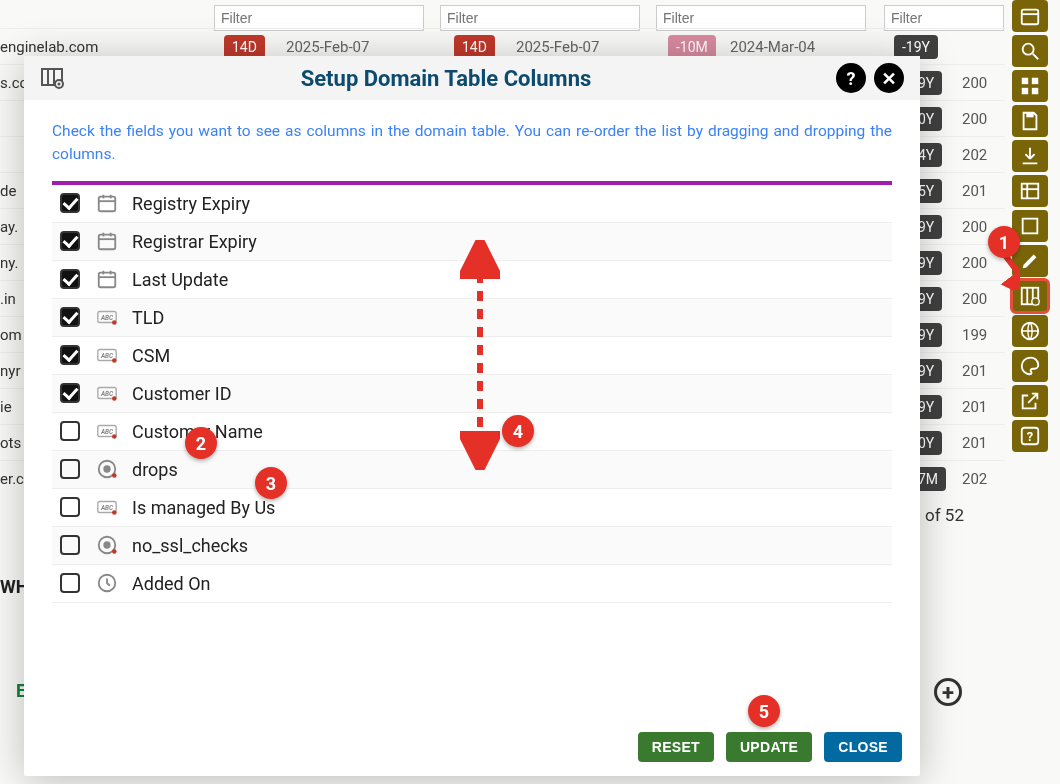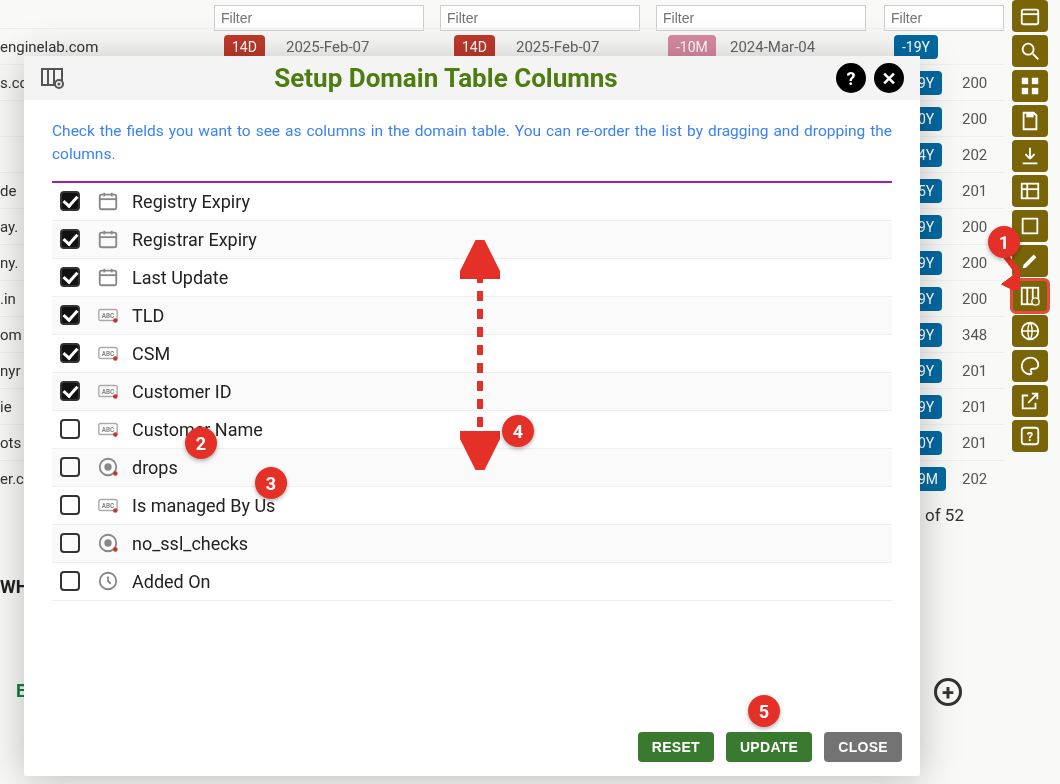--- a/index.html
+++ b/index.html
@@ -6,52 +6,52 @@
   body { font-family: -apple-system, Segoe UI, Roboto, Arial, sans-serif; background: #f9f9f7; width: 1060px; height: 784px; overflow: hidden; position: relative; color: #333; }
   
   
   .bg { position: absolute; inset: 0; filter: blur(0.3px); }
   .bg-top { position: absolute; top: 0; left: 0; right: 0; height: 60px; }
   .filter-input { position: absolute; top: 5px; height: 26px; background: #fff; border: 1px solid #ccc; padding: 2px 6px; font-size: 14px; color: #999; }
   .bg-row { position: absolute; left: 0; right: 55px; height: 36px; display: flex; align-items: center; font-size: 15px; color: #555; border-top: 1px solid #eee; }
   .badge { display: inline-flex; align-items: center; justify-content: center; height: 24px; padding: 0 8px; border-radius: 4px; color: #fff; font-weight: 400; font-size: 14px; }
   .badge.red { background: #c0392b; }
   .badge.pink { background: #d98ba0; }
-  .badge.greenbg { background: #0369a1; }
+  .badge.greenbg { background: #404040; }
   .pag { position: absolute; left: 925px; top: 505px; font-size: 17px; color: #333; }
 
   
   .toolbar { position: absolute; right: 8px; top: 0; width: 40px; display: flex; flex-direction: column; gap: 3px; padding-top: 0; }
   .tb-btn { width: 36px; height: 32px; background: #7a6408; border-radius: 4px; display: flex; align-items: center; justify-content: center; color: #fff; cursor: pointer; }
   .tb-btn svg { width: 22px; height: 22px; fill: #fff; }
   .tb-btn.highlight { outline: 3px solid #e74c3c; outline-offset: -1px; }
 
   
   .modal-backdrop { position: absolute; inset: 56px 140px 8px 24px; background: #fff; box-shadow: 0 4px 40px rgba(0,0,0,0.25); border-radius: 2px; display: flex; flex-direction: column; }
   .modal-head { height: 44px; background: #f4f4f4; display: flex; align-items: center; padding: 0 16px; position: relative; }
-  .modal-title { flex: 1; text-align: center; color: #4d7c0f; font-size: 26px; font-weight: 700; }
+  .modal-title { flex: 1; text-align: center; color: #0c4a6e; font-size: 22px; font-weight: 700; }
   .modal-head .hicon { width: 30px; height: 30px; border-radius: 50%; display: flex; align-items: center; justify-content: center; margin-left: 8px; }
   .modal-head .help { background: #000; color: #fff; font-weight: 700; font-size: 18px; }
   .modal-head .close { background: #000; color: #fff; font-weight: 700; font-size: 18px; }
   .modal-body { padding: 20px 28px 8px 28px; flex: 1; overflow: hidden; display: flex; flex-direction: column; }
   .desc { font-size: 15.5px; color: #3b82f6; text-align: justify; margin-bottom: 14px; line-height: 1.5; }
-  .column-list { flex: 1; overflow: hidden; border-top: 2px solid #a21caf; }
+  .column-list { flex: 1; overflow: hidden; border-top: 4px solid #a21caf; }
   .col-item { display: flex; align-items: center; height: 38px; border-bottom: 1px solid #eee; background: #fff; padding-left: 8px; cursor: grab; }
   .col-item:nth-child(even){ background: #fafafa; }
   .chk { width: 20px; height: 20px; border: 2px solid #333; border-radius: 4px; margin-right: 16px; position: relative; flex-shrink: 0; }
   .chk.on { background: #111; }
   .chk.on::after { content: ""; position: absolute; left: 4px; top: 0px; width: 6px; height: 11px; border: solid #fff; border-width: 0 3px 3px 0; transform: rotate(42deg); }
-  .type-icon { width: 24px; height: 24px; margin-right: 12px; display: flex; align-items: center; justify-content: center; color: #0f172a; flex-shrink: 0; }
+  .type-icon { width: 24px; height: 24px; margin-right: 12px; display: flex; align-items: center; color: #0f172a; flex-shrink: 0; font-style: italic; }
   .type-icon svg { width: 22px; height: 22px; }
   .col-label { font-size: 18px; color: #222; }
   .modal-foot { padding: 14px 18px; display: flex; justify-content: flex-end; gap: 12px; }
   .btn { padding: 7px 14px; border-radius: 4px; font-size: 14px; font-weight: 600; color: #fff; border: none; cursor: pointer; letter-spacing: 0.3px; }
   .btn.reset { background: #3a7a2e; }
   .btn.update { background: #3a7a2e; }
-  .btn.closeb { background: #737373; }
+  .btn.closeb { background: #0369a1; }
 
   
   .anno-num { position: absolute; width: 32px; height: 32px; border-radius: 50%; background: #e53027; color: #fff; font-weight: 700; font-size: 18px; display: flex; align-items: center; justify-content: center; box-shadow: 0 2px 4px rgba(0,0,0,.3); z-index: 50; }
   .anno-arrow { position: absolute; z-index: 49; }
   .plus-circle { position: absolute; width: 28px; height: 28px; border: 3px solid #333; border-radius: 50%; display: flex; align-items: center; justify-content: center; font-size: 22px; font-weight: 700; color: #333; }
 </style>
 </head>
 <body>
 
 <div class="bg">
@@ -103,40 +103,40 @@
         <span style="position:absolute;left:962px;color:#555">200</span>
       </div>
       <div class="bg-row" style="top: 280px;">
         <span style="position:absolute;left:0;color:#333">.in</span>
         <span class="badge greenbg" style="position:absolute;left:910px">9Y</span>
         <span style="position:absolute;left:962px;color:#555">200</span>
       </div>
       <div class="bg-row" style="top: 316px;">
         <span style="position:absolute;left:0;color:#333">om</span>
         <span class="badge greenbg" style="position:absolute;left:910px">9Y</span>
-        <span style="position:absolute;left:962px;color:#555">348</span>
+        <span style="position:absolute;left:962px;color:#555">199</span>
       </div>
       <div class="bg-row" style="top: 352px;">
         <span style="position:absolute;left:0;color:#333">nyr</span>
         <span class="badge greenbg" style="position:absolute;left:910px">9Y</span>
         <span style="position:absolute;left:962px;color:#555">201</span>
       </div>
       <div class="bg-row" style="top: 388px;">
         <span style="position:absolute;left:0;color:#333">ie</span>
         <span class="badge greenbg" style="position:absolute;left:910px">9Y</span>
         <span style="position:absolute;left:962px;color:#555">201</span>
       </div>
       <div class="bg-row" style="top: 424px;">
         <span style="position:absolute;left:0;color:#333">ots</span>
         <span class="badge greenbg" style="position:absolute;left:910px">0Y</span>
         <span style="position:absolute;left:962px;color:#555">201</span>
       </div>
       <div class="bg-row" style="top: 460px;">
         <span style="position:absolute;left:0;color:#333">er.c</span>
-        <span class="badge greenbg" style="position:absolute;left:910px">9M</span>
+        <span class="badge greenbg" style="position:absolute;left:910px">7M</span>
         <span style="position:absolute;left:962px;color:#555">202</span>
       </div>
     </div>
 
   <div class="pag">of 52</div>
   <div style="position:absolute;left:0;top:576px;font-size:18px;font-weight:700;color:#222">WH</div>
   <div style="position:absolute;left:16px;top:680px;font-size:18px;font-weight:700;color:#15803d">E/A</div>
   <div class="plus-circle" style="left:934px;top:678px">+</div>
 </div>
 

